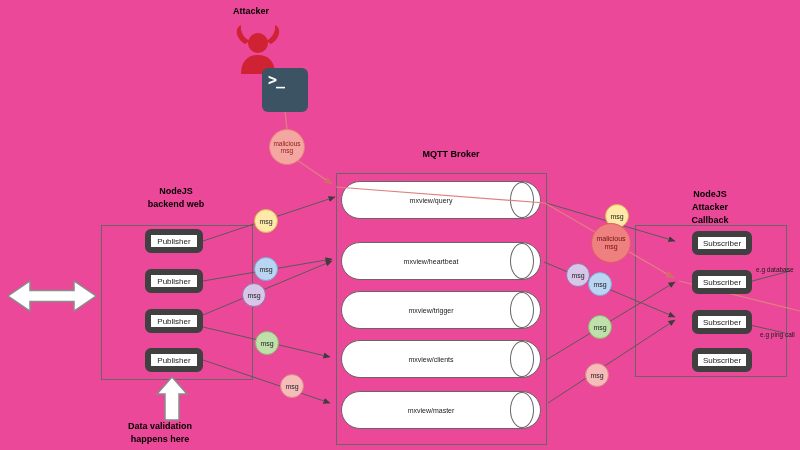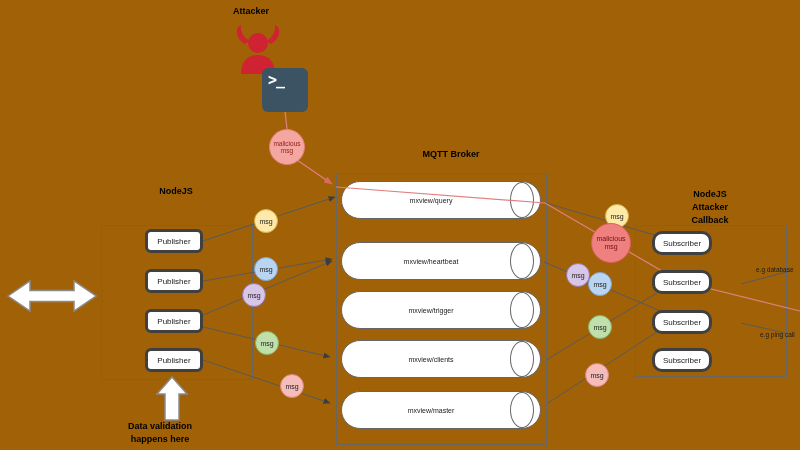--- a/index.html
+++ b/index.html
@@ -1,33 +1,33 @@
 <!DOCTYPE html>
 <html><head>
 <meta charset="utf-8">
 <style>
   html,body{margin:0;padding:0;background:#fff;}
   .canvas{
-    position:relative;width:800px;height:450px;background:#a16207;
+    position:relative;width:800px;height:450px;background:#ec4899;
     font-family:"Liberation Sans", sans-serif;color:#000;overflow:hidden;
   }
   
   .container-rect{position:absolute;border:1px solid #666;background:transparent;z-index:1;}
   
   .cylinder{position:absolute;left:341px;width:200px;height:38px;border:1px solid #666;
     border-radius:19px;background:#fff;z-index:2;box-sizing:border-box;}
   .cylinder .cap{position:absolute;right:6px;top:0;width:24px;height:36px;border:1px solid #666;
     border-radius:50%;box-sizing:border-box;background:transparent;}
   .cylinder .cyl-label{position:absolute;left:0;top:0;width:100%;height:100%;display:flex;
     align-items:center;justify-content:center;font-size:7px;color:#1a1a1a;padding-right:20px;box-sizing:border-box;}
   
-  .node-box{position:absolute;border:3px solid #404040;border-radius:6px;background:#fff;
+  .node-box{position:absolute;border:6px solid #404040;border-radius:6px;background:#fff;
     display:flex;align-items:center;justify-content:center;font-size:8px;color:#1a1a1a;z-index:10;box-sizing:border-box;}
   .pub{left:145px;width:58px;height:24px;}
-  .sub{left:652px;width:60px;height:24px;border-radius:10px;}
+  .sub{left:692px;width:60px;height:24px;}
   
   .msg{position:absolute;width:24px;height:24px;border-radius:50%;display:flex;align-items:center;
     justify-content:center;font-size:7px;color:#222;z-index:11;box-sizing:border-box;text-align:center;}
   .msg.yellow{background:#ffe9a8;border:1px solid #d4b34f;}
   .msg.blue{background:#b9d5f2;border:1px solid #7da7d8;}
   .msg.purple{background:#d8c6e9;border:1px solid #9673a6;}
   .msg.green{background:#bfe0aa;border:1px solid #8ab56c;}
   .msg.pink{background:#f6bcba;border:1px solid #d88683;}
   .msg.malicious1{width:36px;height:36px;background:#f4a6a1;border:1px solid #e87f78;
     color:#8c1d18;font-size:6.5px;line-height:1.15;}
@@ -118,20 +118,21 @@
     <circle cx="28" cy="21" r="10" fill="#cf2233"></circle>
     <path d="M11,52 C11,39 18,33 28,33 C38,33 45,39 45,52 Z" fill="#cf2233"></path>
   </svg>
   <div class="terminal">
     <span>&gt;_</span>
   </div>
   <div class="msg malicious1" style="left:269px;top:129px;">malicious msg</div>
 
   <div class="title" style="left:106px;top:185px;width:140px;">
     <div>NodeJS</div>
+    <div>backend web</div>
   </div>
   <div class="node-box pub" style="top:229px;">Publisher</div>
   <div class="node-box pub" style="top:269px;">Publisher</div>
   <div class="node-box pub" style="top:309px;">Publisher</div>
   <div class="node-box pub" style="top:348px;">Publisher</div>
 
   <div class="msg yellow" style="left:254px;top:209px;">msg</div>
   <div class="msg blue" style="left:254px;top:257px;">msg</div>
   <div class="msg purple" style="left:242px;top:283px;">msg</div>
   <div class="msg green" style="left:255px;top:331px;">msg</div>

